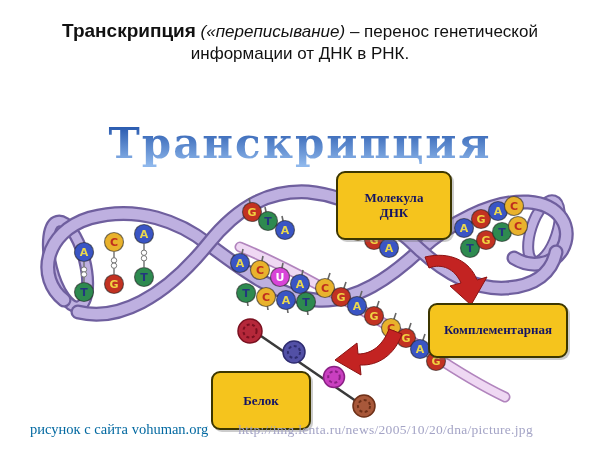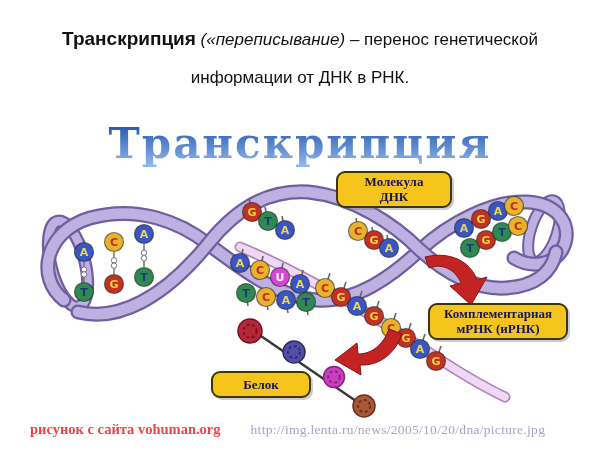--- a/index.html
+++ b/index.html
@@ -1,20 +1,20 @@
 <!DOCTYPE html>
 <html style="--title_top: #2b5cb0; --title_bottom: #8fb8ec; --label_bg: #f5c41d; --label_border: #3c3600; --label_text: #141464; --arrow_red: #c32322; --url_text: #a4a4c6; --strand_dark: #6f5f9e; --strand_light: #beb0e0; --rna_dark: #b184bd; --rna_light: #efd8f3;"><head>
 <meta charset="utf-8">
 <style>
   html,body{margin:0;padding:0;}
   body{width:600px;height:450px;background:#fff;font-family:"Liberation Sans",sans-serif;}
   .slide{position:relative;width:600px;height:450px;background:#fff;overflow:hidden;}
 
   .heading{position:absolute;top:20px;left:0;width:100%;text-align:center;color:#111;}
-  .h-line{line-height:38px;font-size:17px;white-space:nowrap;}
+  .h-line{line-height:22px;font-size:17px;white-space:nowrap;}
   .h-bold{font-weight:bold;font-size:19px;}
   .h-italic{font-style:italic;}
 
   .big-title{
     position:absolute;top:120px;left:0;width:100%;text-align:center;
     font-family:"DejaVu Serif","Liberation Serif",serif;
     font-weight:bold;font-size:42px;line-height:48px;letter-spacing:2px;
     color:#3565bd;white-space:nowrap;
   }
   @supports ((-webkit-background-clip:text) or (background-clip:text)){
@@ -32,27 +32,27 @@
   .rna-light{fill:none;stroke:var(--rna_light);stroke-linecap:round;}
   .arrow{fill:var(--arrow_red);stroke:#8a1212;stroke-width:1;}
 
   .ybox{
     position:absolute;box-sizing:border-box;
     background:var(--label_bg);border:2.5px solid var(--label_border);
     border-radius:9px;box-shadow:2px 2px 0 rgba(110,110,110,.35);
     color:var(--label_text);
     font-family:"Liberation Serif","DejaVu Serif",serif;
     font-weight:bold;font-size:13px;line-height:14.5px;
-    text-align:center;padding:2px 4px;
+    text-align:center;padding:18px 4px;
   }
   .ybox.single{line-height:19px;}
 
   .footer{position:absolute;top:420px;left:30px;width:560px;white-space:nowrap;
     font-family:"Liberation Serif","DejaVu Serif",serif;}
-  .credit{font-weight:bold;font-size:14.5px;color:#ef4444;}
+  .credit{font-weight:normal;font-size:14.5px;color:#0369a1;}
   .url{font-size:13.5px;color:var(--url_text);margin-left:26px;letter-spacing:.3px;}
 </style>
 </head>
 <body>
 
 <div class="slide">
 
   <div class="heading">
     <div class="h-line">
       <span class="h-bold">Транскрипция</span>
@@ -291,21 +291,20 @@
       </g>
   </svg>
 
   <div class="ybox" style="left:336px;top:171px;width:116px;">
     <div>Молекула</div>
     <div>ДНК</div>
   </div>
 
   <div class="ybox" style="left:428px;top:303px;width:140px;">
     <div>Комплементарная</div>
-    <div>мРНК (иРНК)</div>
   </div>
 
   <div class="ybox single" style="left:211px;top:371px;width:100px;">
     <div>Белок</div>
   </div>
 
   <div class="footer">
     <span class="credit">рисунок с сайта vohuman.org</span>
     <span class="url">http://img.lenta.ru/news/2005/10/20/dna/picture.jpg</span>
   </div>

